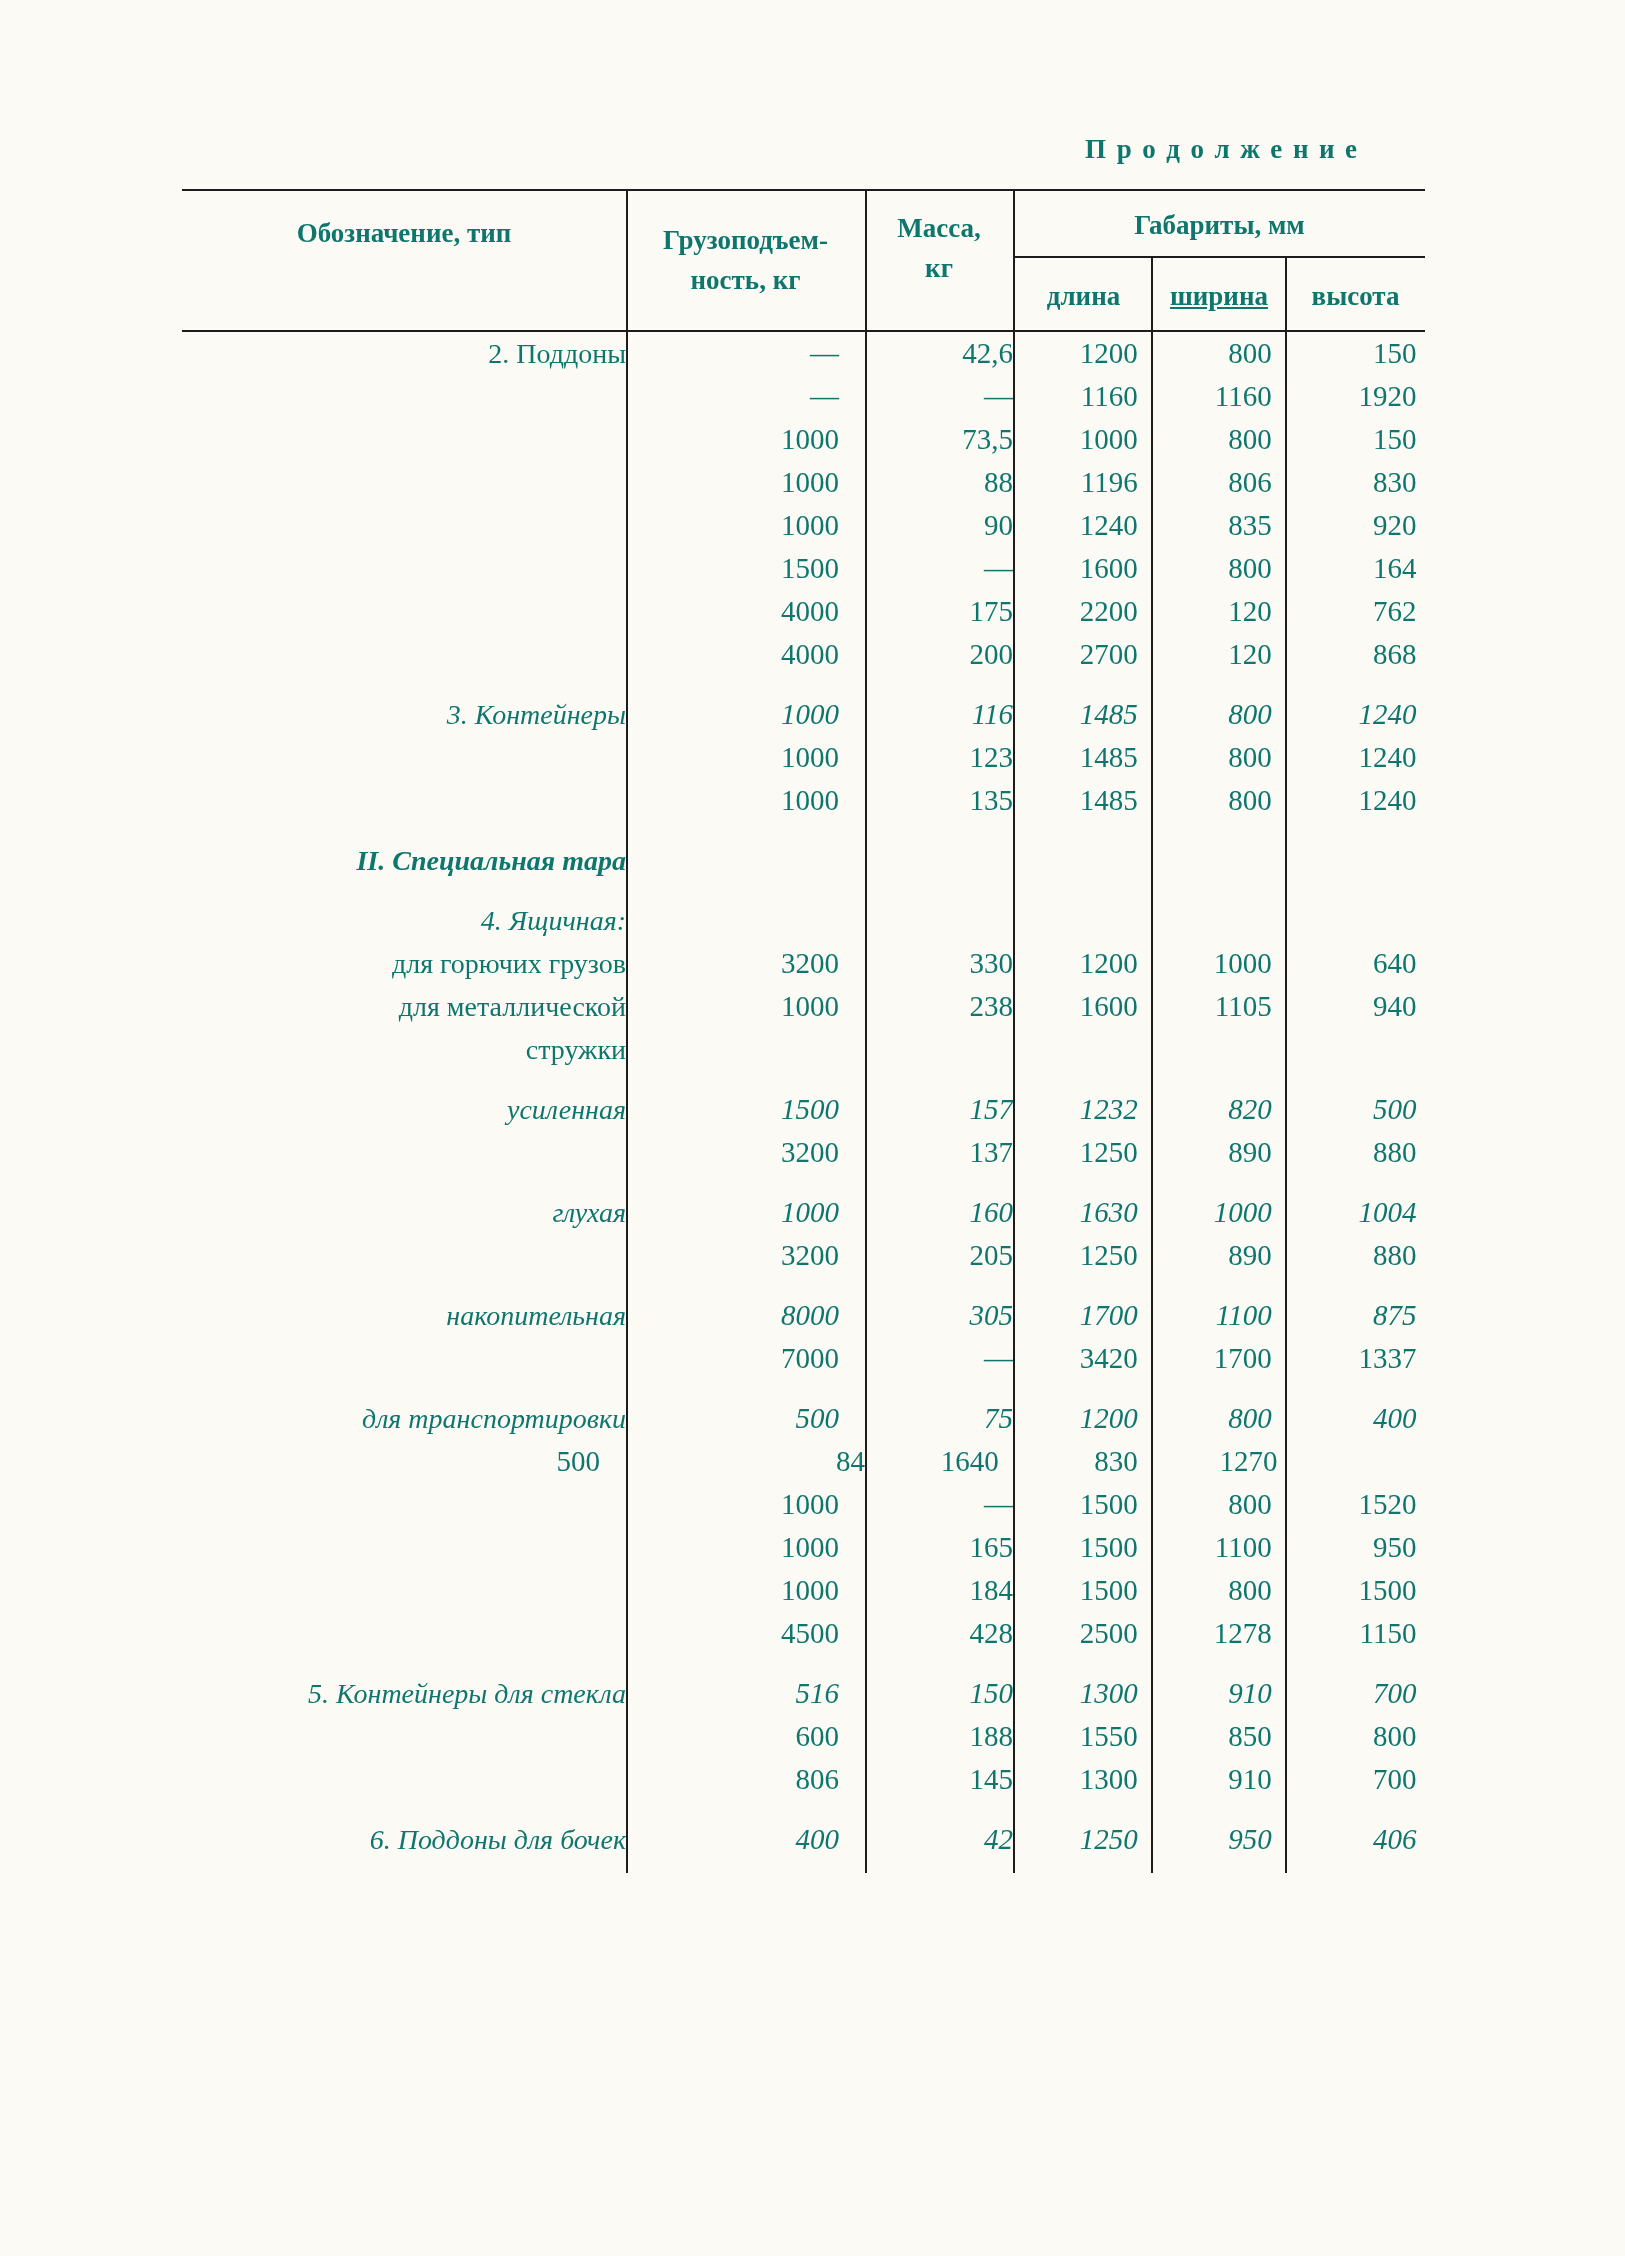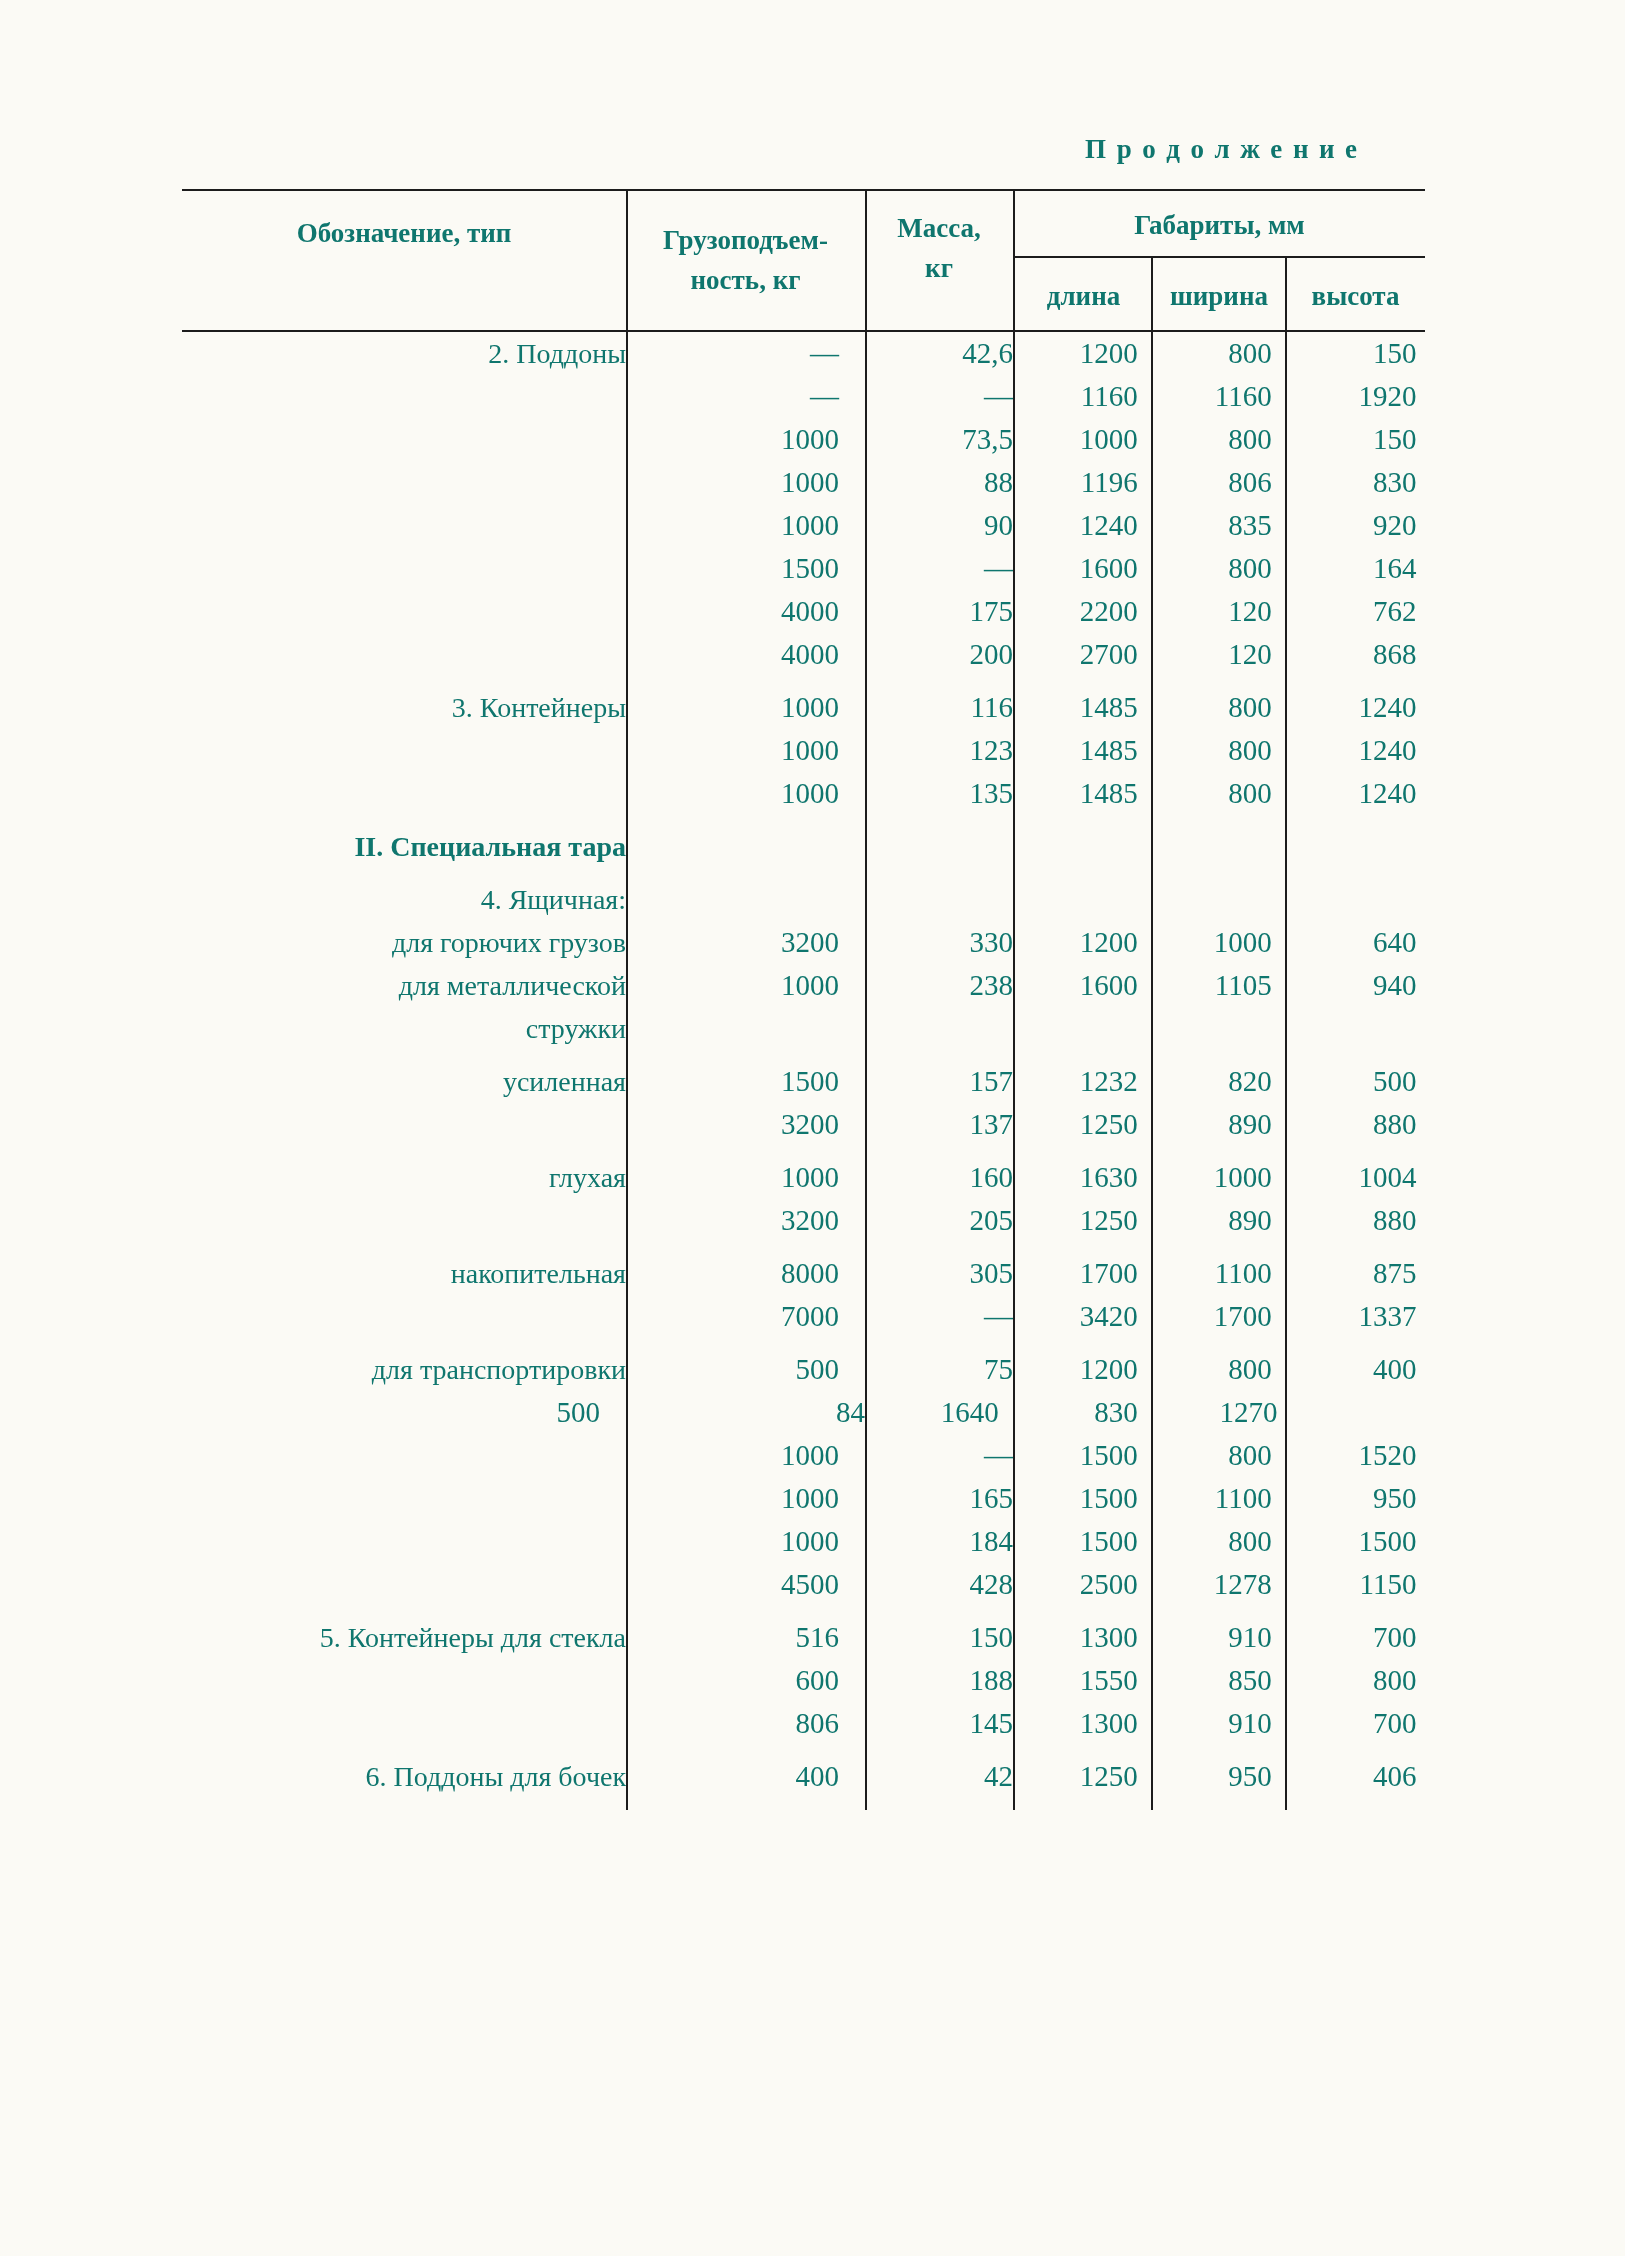--- a/index.html
+++ b/index.html
@@ -28,21 +28,21 @@
     border-bottom:2.9px solid #1c1c1c;
     font-weight:bold; font-size:27px;
   }
   .hcell { position:absolute; text-align:center; }
   .h-designation { left:0; top:0; width:444px; padding-top:27px; }
   .h-capacity    { left:444px; top:12px; width:239px; padding-top:17px; line-height:40px; }
   .h-mass        { left:683px; top:0; width:148px; padding-top:17px; line-height:40px; }
   .h-dims        { left:832px; top:0; width:411px; padding-top:19px; }
   .h-sub         { top:65px; height:78px; padding-top:25px; }
   .h-sub-length  { left:832px;  width:139px; }
-  .h-sub-width   { left:970px; width:134px; }
+  .h-sub-width   { left:970px; width:134px;text-decoration:underline; }
   .h-sub-height  { left:1104px; width:139px; }
   .hline-dims { position:absolute; left:832px; top:65px; width:411px; height:1.9px; background:#1c1c1c; }
   .vline { position:absolute; width:1.9px; background:#1c1c1c; }
   .thead .v1 { left:444px;  top:0; height:143px; }
   .thead .v2 { left:683px;  top:0; height:143px; }
   .thead .v3 { left:831px;  top:0; height:143px; }
   .thead .v4 { left:969px; top:65px; height:78px; }
   .thead .v5 { left:1103px; top:65px; height:78px; }
 
   
@@ -59,21 +59,21 @@
     margin-top:19px; margin-bottom:27px;
     text-align:center; font-weight:bold; font-size:28px;
   }
 
   .row {
     display:grid;
     grid-template-columns:444px 239px 148px 139px 134px 139px;
     height:43px; line-height:43px;
     font-size:29px;
   }
-  .row.gap { margin-top:10px; }
+  .row.gap { margin-top:17px;font-style:italic; }
 
   .cell { white-space:nowrap; overflow:visible; }
   .cell.label { padding-left:9.6px; text-align:right; font-size:28px; }
   .cell.label.sub { padding-left:44px; }
   .cell.label.section { font-weight:bold; }
   .cell.num { text-align:right; }
   .num.capacity { padding-right:26px; }
   .num.mass     { }
   .num.length   { padding-right:14.3px; }
   .num.width    { padding-right:14.3px; }

